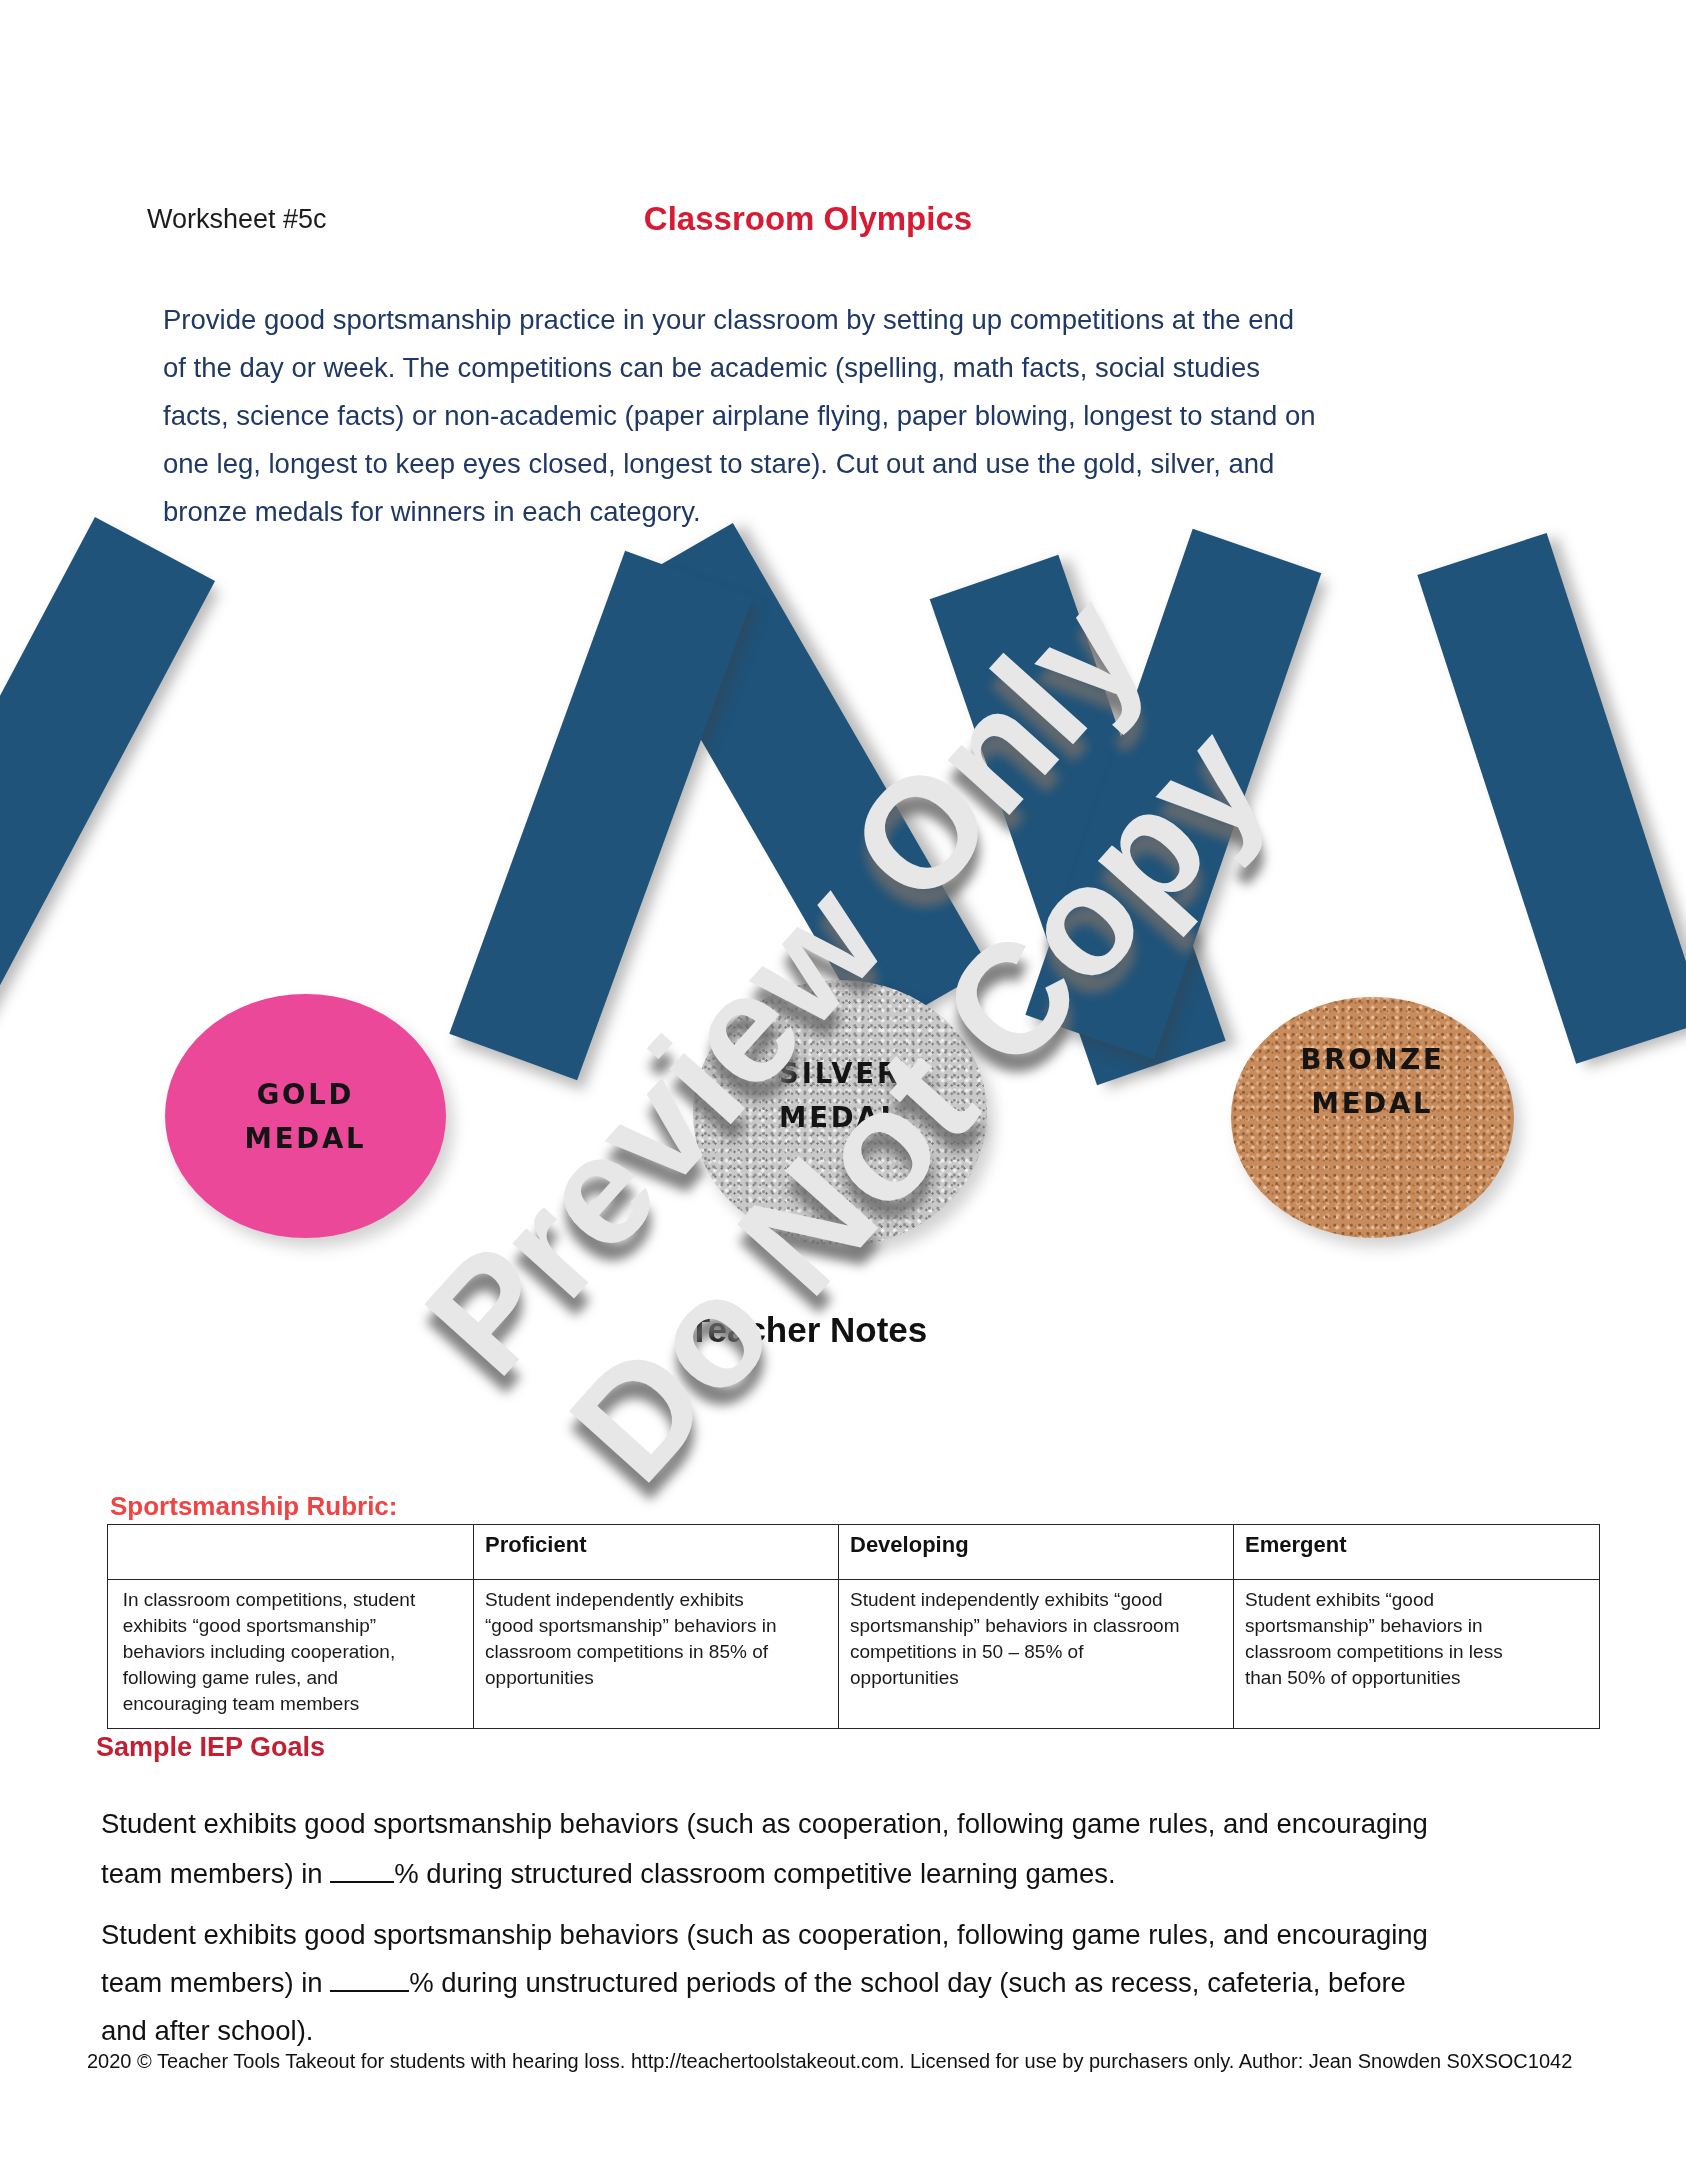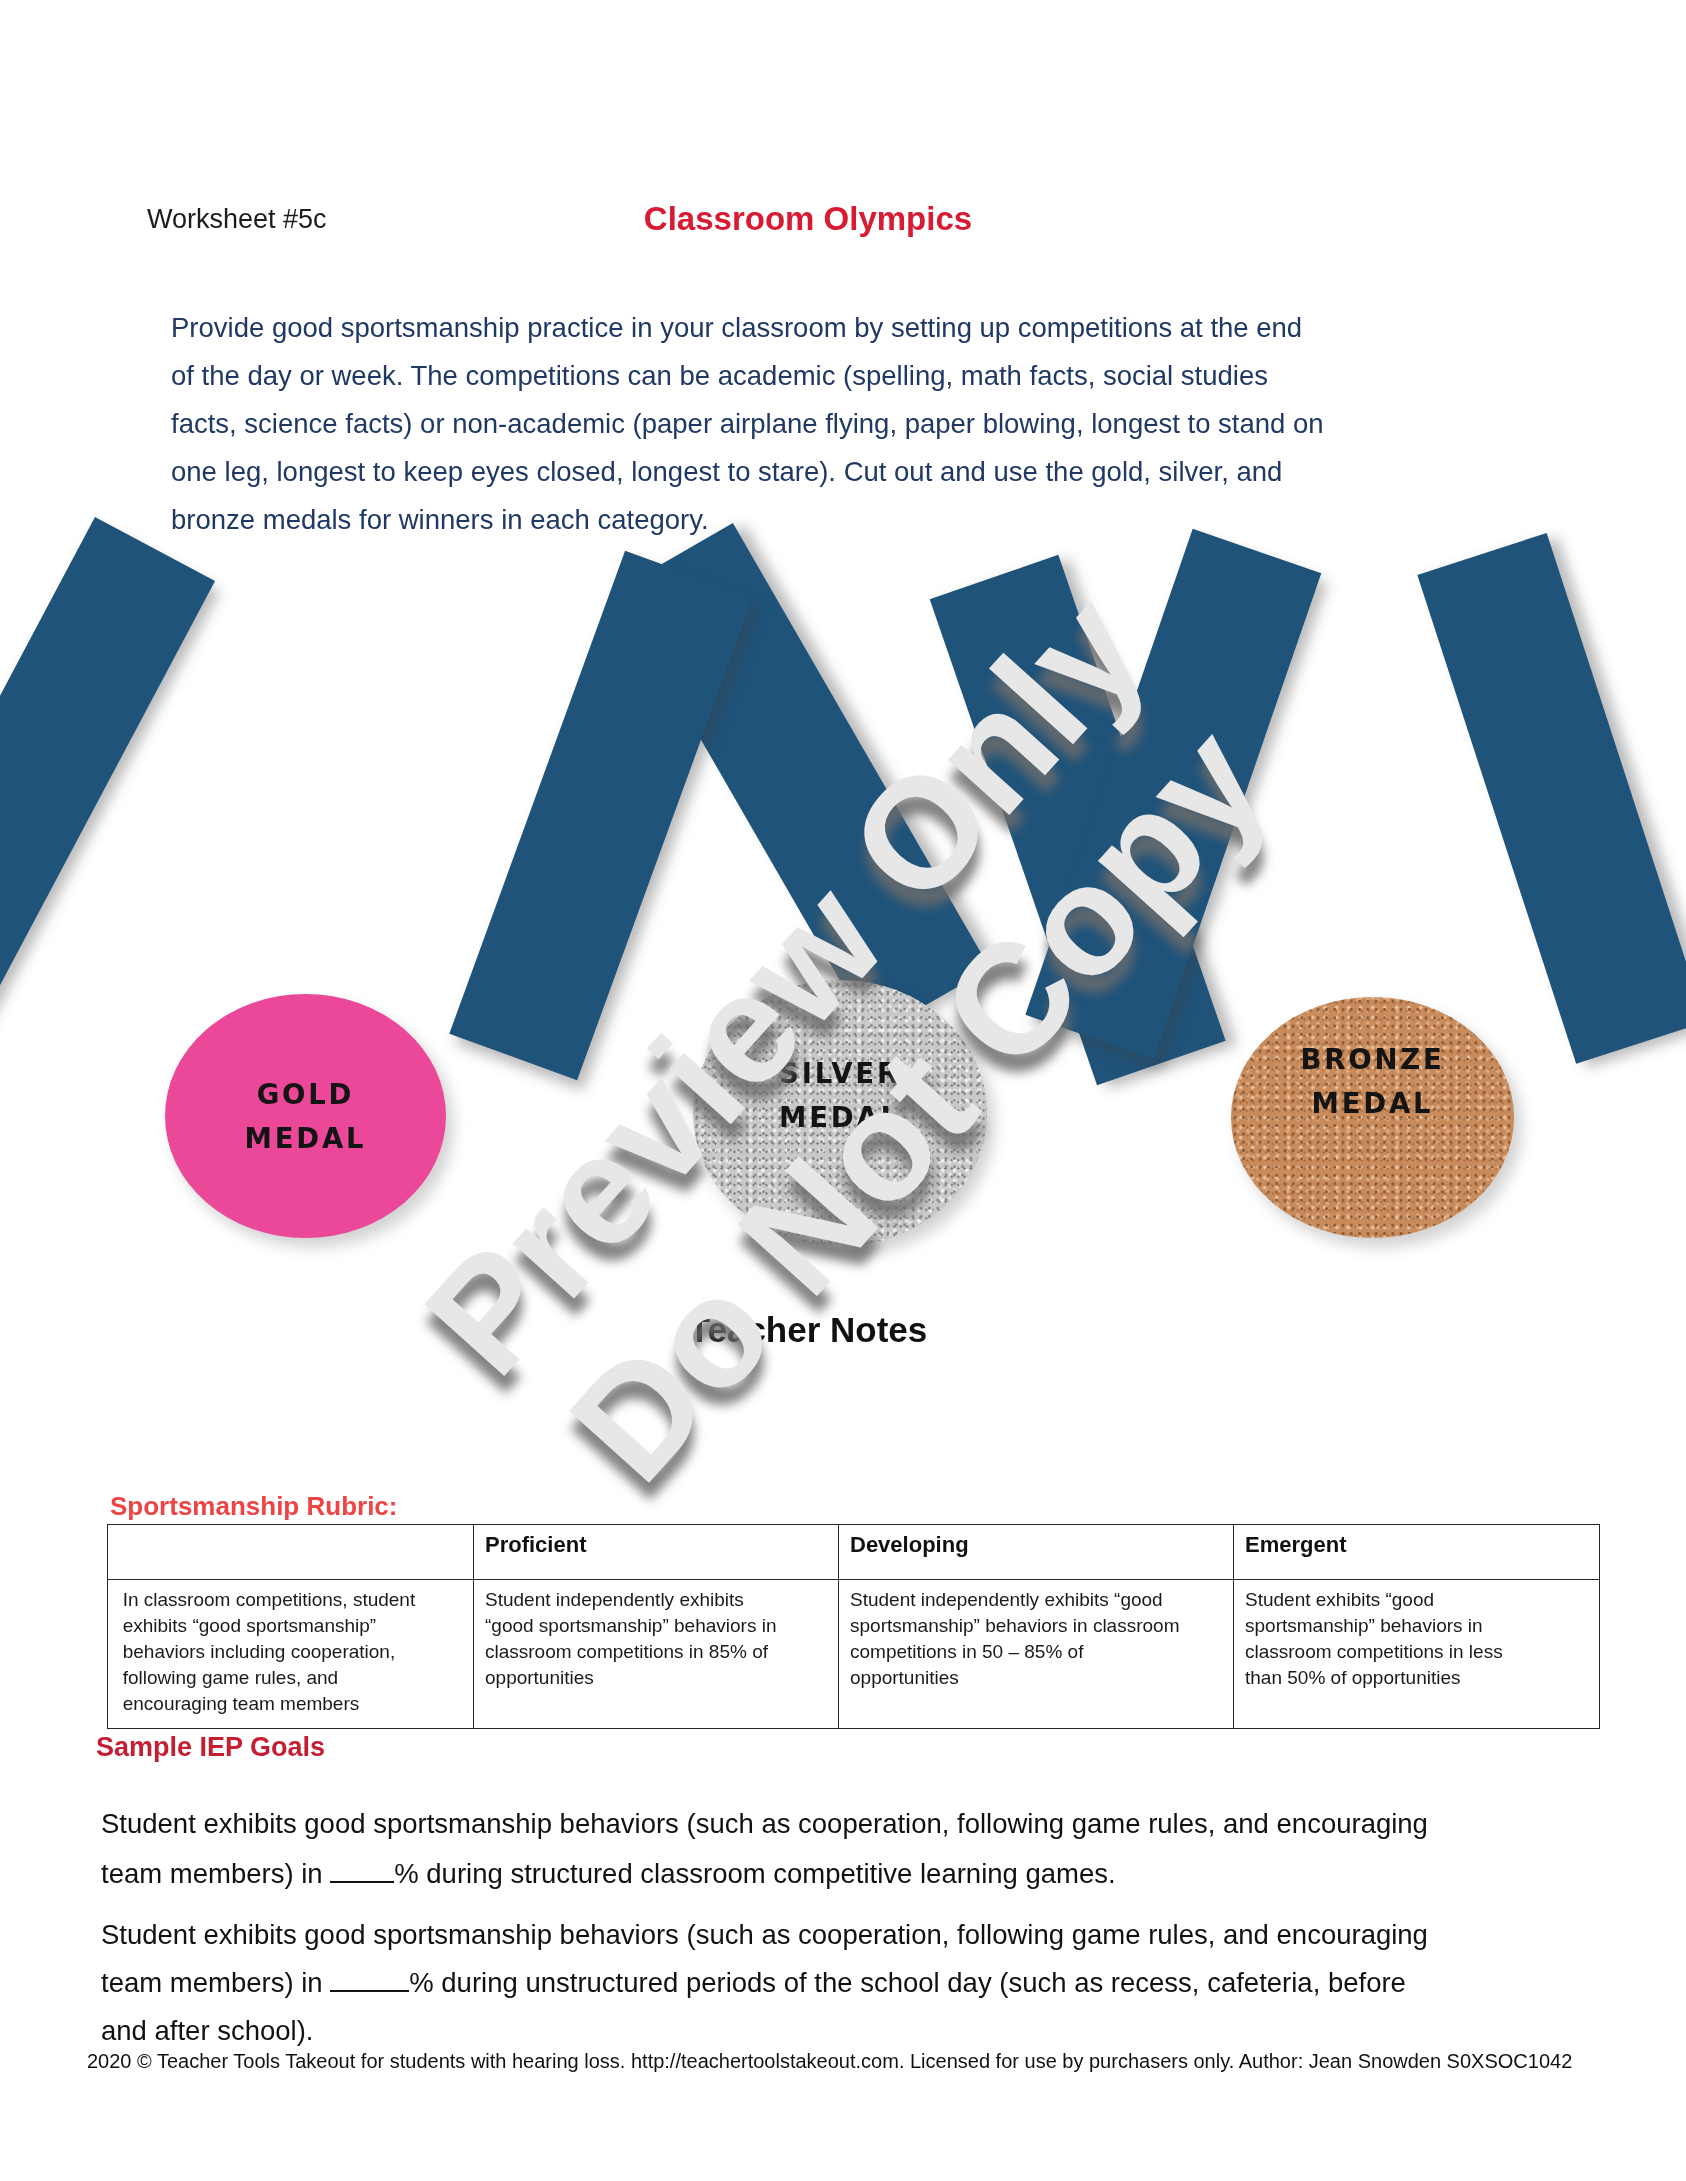--- a/index.html
+++ b/index.html
@@ -8,21 +8,21 @@
     font-family:"Liberation Sans", sans-serif; overflow:hidden; margin:0 auto;
   }
   .pre{white-space:pre-line;}
 
   
   .ws-label{position:absolute; left:147px; top:204px; font-size:27px; color:#1c1c1c;}
   .title{position:absolute; left:0; top:200px; width:1616px; margin:0; text-align:center;
          font-size:33px; font-weight:bold; color:#d81a32;}
 
   
-  .intro{position:absolute; left:163px; top:296px; width:1341px; margin:8px;
+  .intro{position:absolute; left:163px; top:296px; width:1341px; margin:0;
          font-size:27.5px; line-height:48px; color:#1f3864;}
 
   
   .strap{position:absolute; width:136px; height:514px; background:#1f537a;
          transform-origin:50% 0; box-shadow:9.2px 7.3px 13px rgba(60,60,60,.35); z-index:1;}
   .strap.g-l{left:87px;  top:549px; transform:rotate(28deg);}
   .strap.g-r{left:606px; top:557px; transform:rotate(-30deg);}
   .strap.s-l{left:621px; top:574px; transform:rotate(20deg);}
   .strap.s-r{left:926px;top:577px; transform:rotate(-19deg);}
   .strap.b-l{left:1189px;top:551px; transform:rotate(19deg);}

